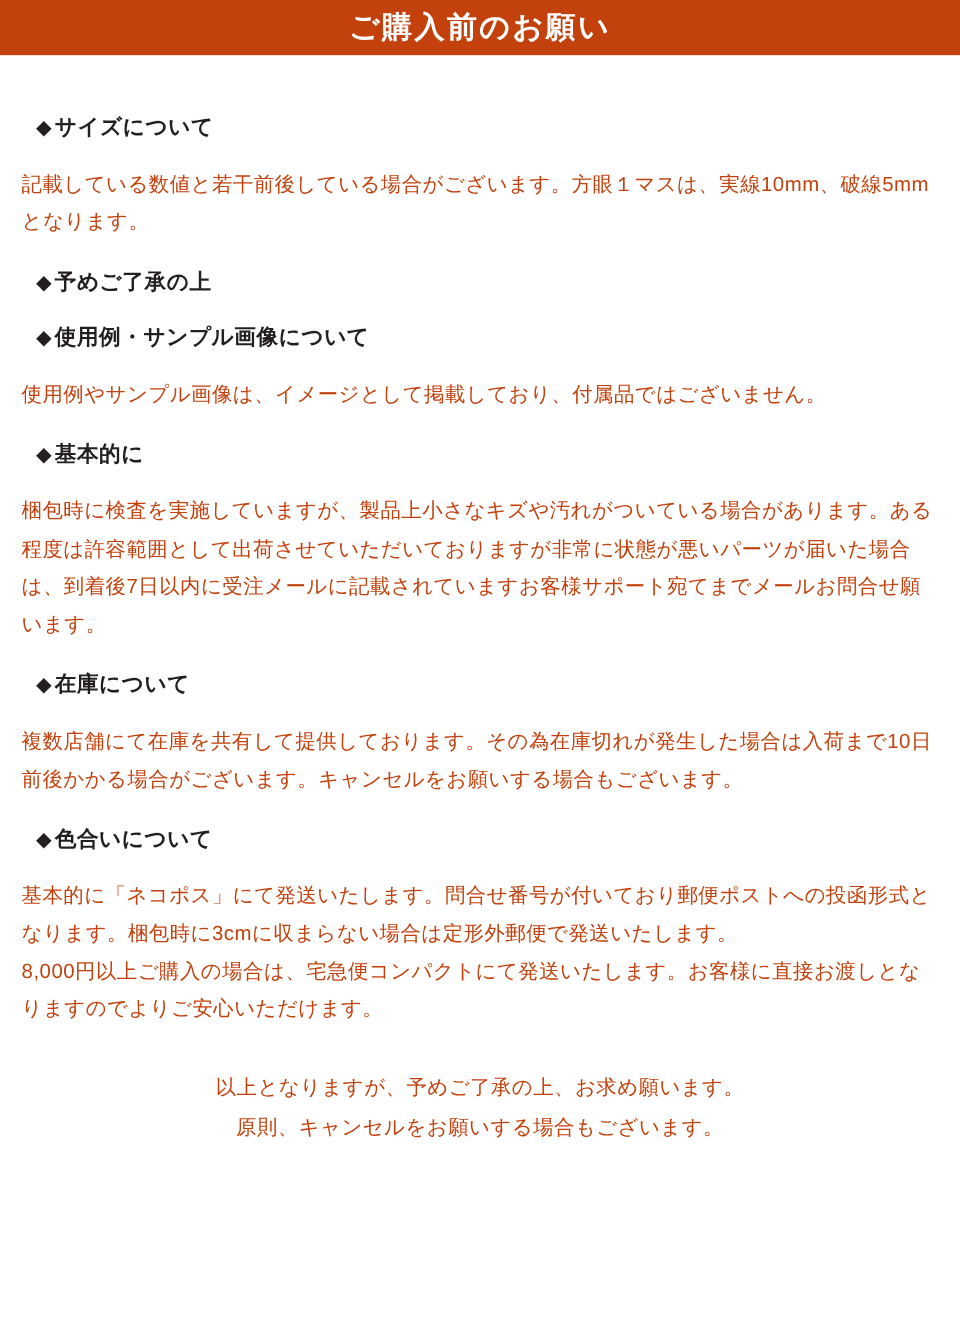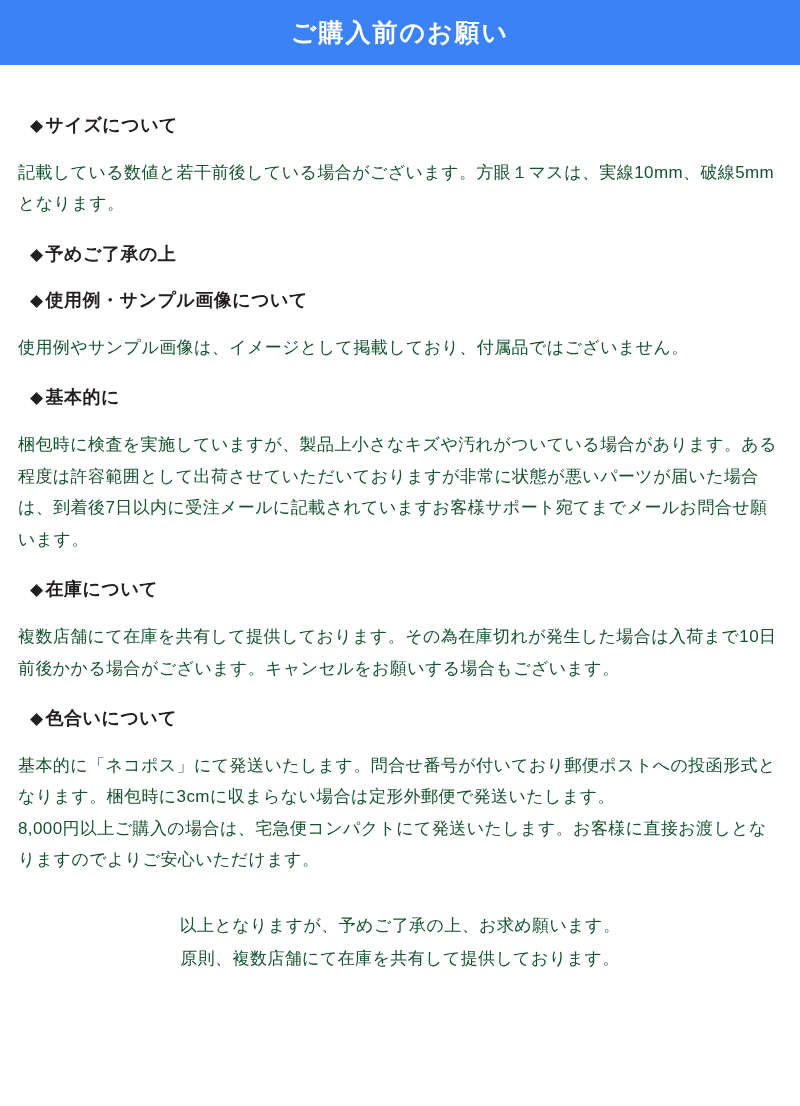--- a/index.html
+++ b/index.html
@@ -15,22 +15,22 @@
     -webkit-font-smoothing: antialiased;
   }
   .page {
     width: 800px;
     min-height: 1106px;
     box-sizing: border-box;
     background: #ffffff;
     position: relative;
   }
   .header-band {
-    background: #3b82f6;
-    height: 65px;
+    background: #c2410c;
+    height: 46px;
     display: flex;
     align-items: center;
     justify-content: center;
     margin: 0 0 0 0;
   }
   .header-title {
     color: #ffffff;
     font-size: 25px;
     font-weight: bold;
     letter-spacing: 2px;
@@ -55,21 +55,21 @@
   .diamond {
     display: inline-block;
     margin-right: 2px;
     font-size: 17px;
     line-height: 1;
     color: #231f20;
   }
   .body-text {
     font-size: 17px;
     line-height: 1.85;
-    color: #14532d;
+    color: #c2410c;
     letter-spacing: 0.4px;
     margin: 0 0 14px 0;
     white-space: pre-wrap;
   }
   .footer-block {
     margin-top: 34px;
   }
   .footer-block .body-text {
     margin-bottom: 2px;
     text-align: center;
@@ -129,17 +129,17 @@
       <div class="section-heading">
         <span class="diamond">◆</span>
         <span>色合いについて</span>
       </div>
       <p class="body-text">基本的に「ネコポス」にて発送いたします。問合せ番号が付いており郵便ポストへの投函形式となります。梱包時に3cmに収まらない場合は定形外郵便で発送いたします。
 8,000円以上ご購入の場合は、宅急便コンパクトにて発送いたします。お客様に直接お渡しとなりますのでよりご安心いただけます。</p>
     </div>
 
     <div class="footer-block">
       <p class="body-text">以上となりますが、予めご了承の上、お求め願います。</p>
-      <p class="body-text">原則、複数店舗にて在庫を共有して提供しております。</p>
+      <p class="body-text">原則、キャンセルをお願いする場合もございます。</p>
     </div>
 
   </div>
 </div>
 
 </body></html>

